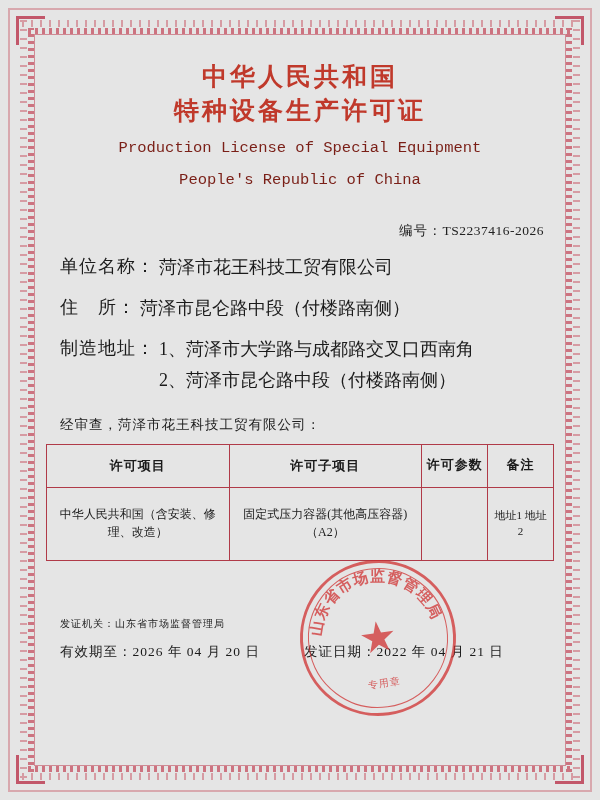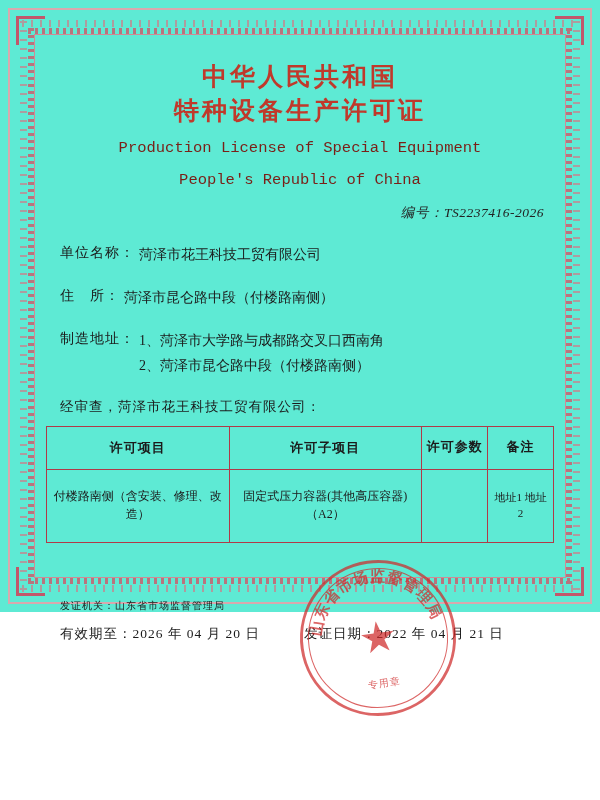--- a/index.html
+++ b/index.html
@@ -10,22 +10,22 @@
     width: 600px;
     height: 800px;
     background: #ffffff;
     font-family: "Liberation Serif", serif;
     overflow: hidden;
   }
 
   .certificate {
     position: relative;
     width: 600px;
-    height: 612px;
-    background: #5eead4;
+    height: 800px;
+    background: #e5e5e5;
     box-sizing: border-box;
   }
 
   
   .frame-outer {
     position: absolute;
     left: 8px;
     top: 8px;
     right: 8px;
     bottom: 8px;
@@ -109,36 +109,35 @@
   }
   .title-en {
     color: #7a1f17;
     font-size: 15.5px;
     line-height: 1.55;
     margin-top: 8px;
     font-family: Liberation Mono, monospace;
   }
 
   .serial-row {
-    margin-top: 12px;
+    margin-top: 30px;
     text-align: right;
     padding-right: 10px;
     font-size: 13.5px;
     color: #222;
-    font-style: italic;
   }
   .serial-row .label { letter-spacing: 1px; }
   .serial-row .value { letter-spacing: 0.5px; }
 
   .field {
     display: flex;
     align-items: flex-start;
-    font-size: 14px;
-    color: #1b1b1b;
-    margin-top: 22px;
+    font-size: 18px;
+    color: #1b1b1b;
+    margin-top: 14px;
     padding-left: 14px;
   }
   .field .fl {
     flex: 0 0 auto;
     letter-spacing: 1px;
     white-space: pre;
   }
   .field .fv {
     flex: 1 1 auto;
     padding-left: 4px;
@@ -301,21 +300,21 @@
       <thead>
         <tr>
           <th class="col-item">许可项目</th>
           <th class="col-sub">许可子项目</th>
           <th class="col-param narrow">许可参数</th>
           <th class="col-remark narrow">备注</th>
         </tr>
       </thead>
       <tbody>
         <tr>
-          <td class="item-cell">付楼路南侧（含安装、修理、改造）</td>
+          <td class="item-cell">中华人民共和国（含安装、修理、改造）</td>
           <td>固定式压力容器(其他高压容器)（A2）</td>
           <td></td>
           <td class="remark-cell">地址1 地址2</td>
         </tr>
       </tbody>
     </table>
 
     <div class="issuer-row">
       <span>发证机关：</span><span>山东省市场监督管理局</span>
     </div>

